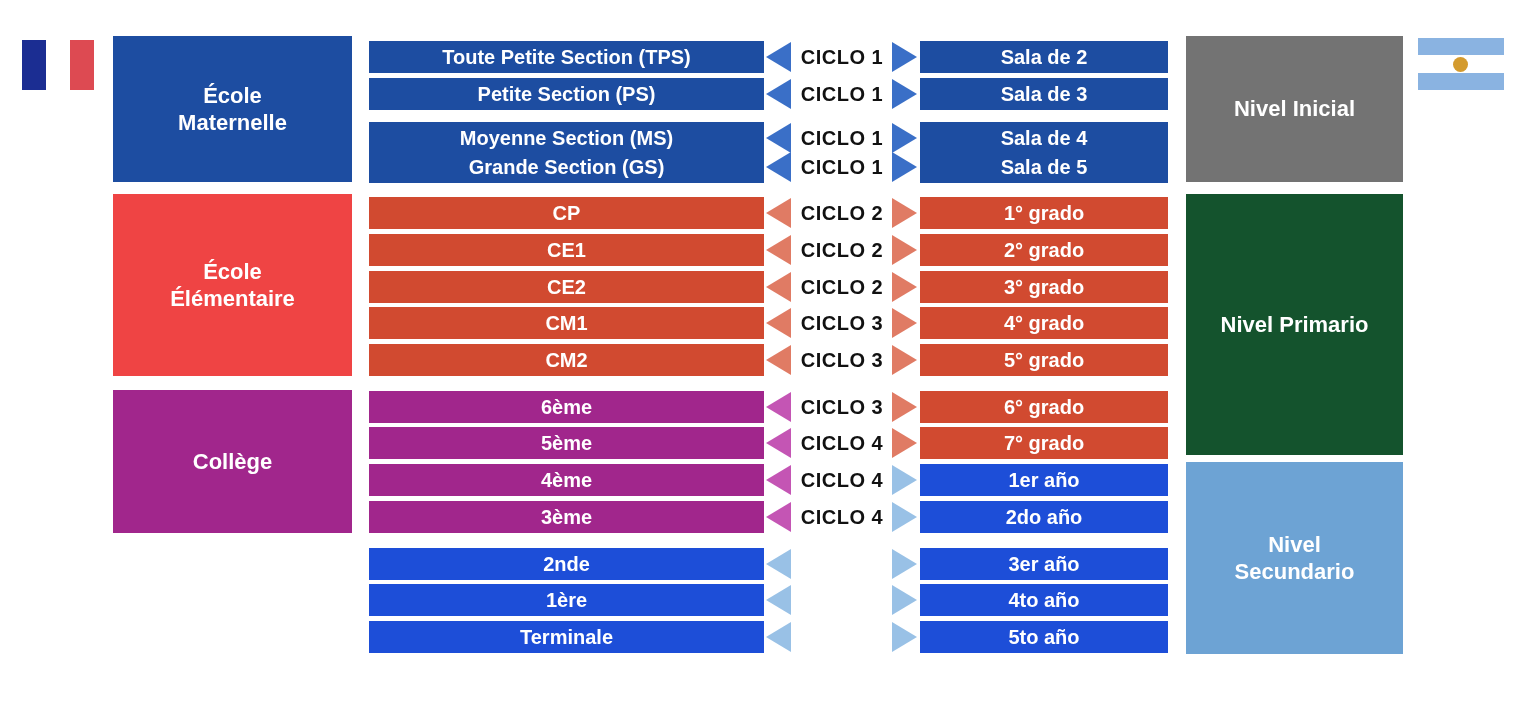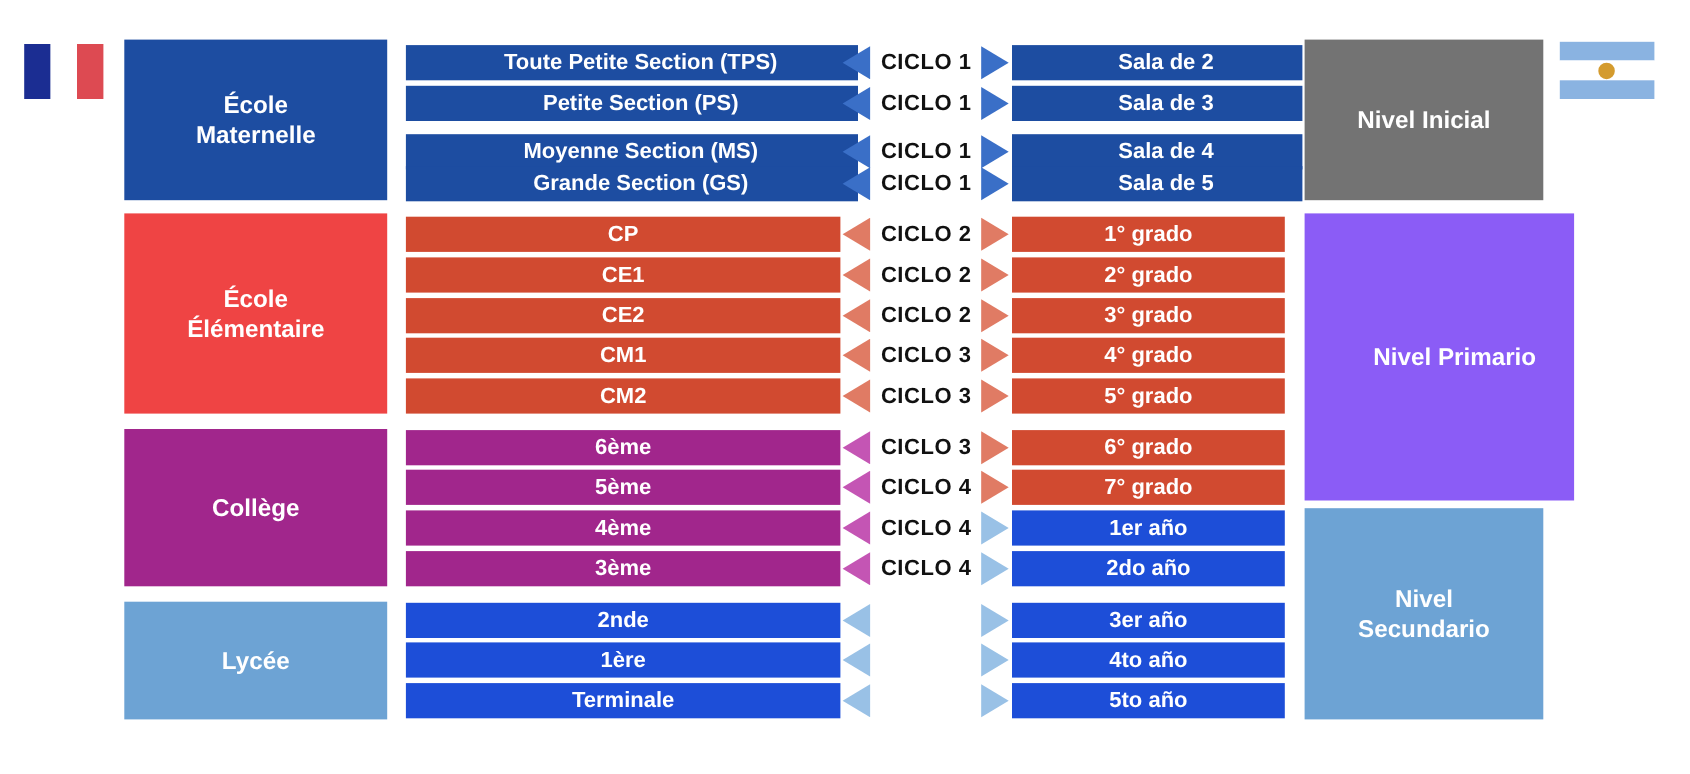--- a/index.html
+++ b/index.html
@@ -25,30 +25,30 @@
   .block { position:absolute; display:flex; align-items:center; justify-content:center;
            color:#fff; font-weight:700; font-size:22px; text-align:center; }
   .block span { display:block; max-width:170px; line-height:1.25; }
   .lblock { left:113px; width:239px; }
   .rblock { left:1186px; width:217px; }
   .b-maternelle { top:36px;  height:146px; background:#1d4da1; }
   .b-elementaire{ top:194px; height:182px; background:#ef4444; }
   .b-college    { top:390px; height:143px; background:#a1268c; }
   .b-lycee      { top:547px; height:107px; background:#6da3d4; }
   .b-inicial    { top:36px;  height:146px; background:#737373; }
-  .b-primario   { top:194px; height:261px; background:#8b5cf6;padding-left:28px; }
+  .b-primario   { top:194px; height:261px; background:#14532d; }
   .b-secundario { top:462px; height:192px; background:#6da3d4; }
 
   
   .row { position:absolute; left:0; width:1536px; height:32px; }
   .bar { position:absolute; top:0; height:32px; display:flex; align-items:center; justify-content:center;
          color:#fff; font-weight:700; font-size:20px; }
   .fr-bar { left:369px; width:395px; }
   .ar-bar { left:920px; width:248px; }
-  .bg-blue   { background:#1d4da1;padding-left:16px; }
+  .bg-blue   { background:#1d4da1; }
   .bg-red    { background:#d14a30; }
   .bg-purple { background:#a1268c; }
   .bg-lblue  { background:#1d4ed8; }
 
   .ciclo { position:absolute; left:794px; width:96px; top:0; height:32px; line-height:32px;
            text-align:center; color:#111111; font-weight:700; font-size:20px; letter-spacing:0.5px; }
 
   .tl { position:absolute; left:766px; top:1px; width:0; height:0;
         border-top:15px solid transparent; border-bottom:15px solid transparent; border-right:25px solid; }
   .tr { position:absolute; left:892px; top:1px; width:0; height:0;
@@ -81,23 +81,20 @@
 
   <div class="block lblock b-maternelle">
     <span>École Maternelle</span>
   </div>
   <div class="block lblock b-elementaire">
     <span>École Élémentaire</span>
   </div>
   <div class="block lblock b-college">
     <span>Collège</span>
   </div>
-  <div class="block lblock b-lycee">
-    <span>Lycée</span>
-  </div>
 
   <div class="block rblock b-inicial">
     <span>Nivel Inicial</span>
   </div>
   <div class="block rblock b-primario">
     <span>Nivel Primario</span>
   </div>
   <div class="block rblock b-secundario">
     <span>Nivel Secundario</span>
   </div>

